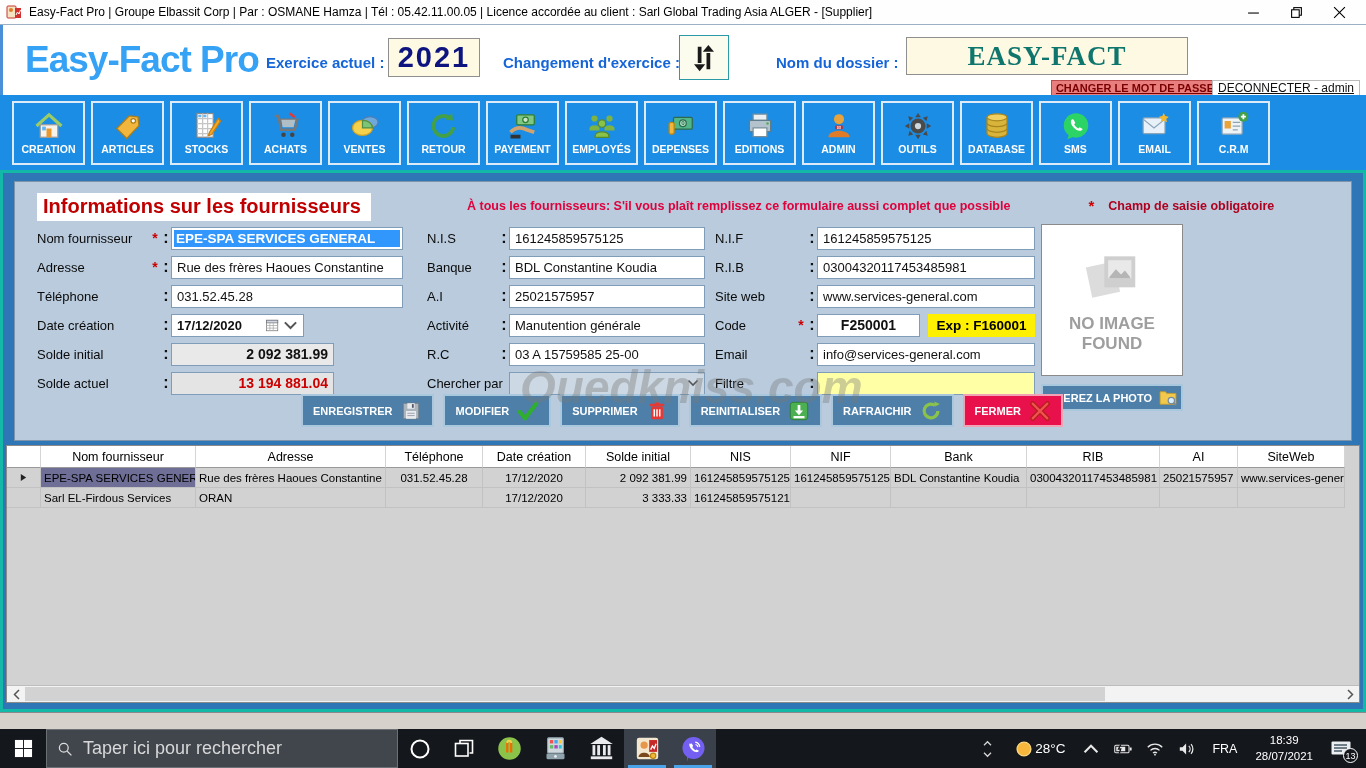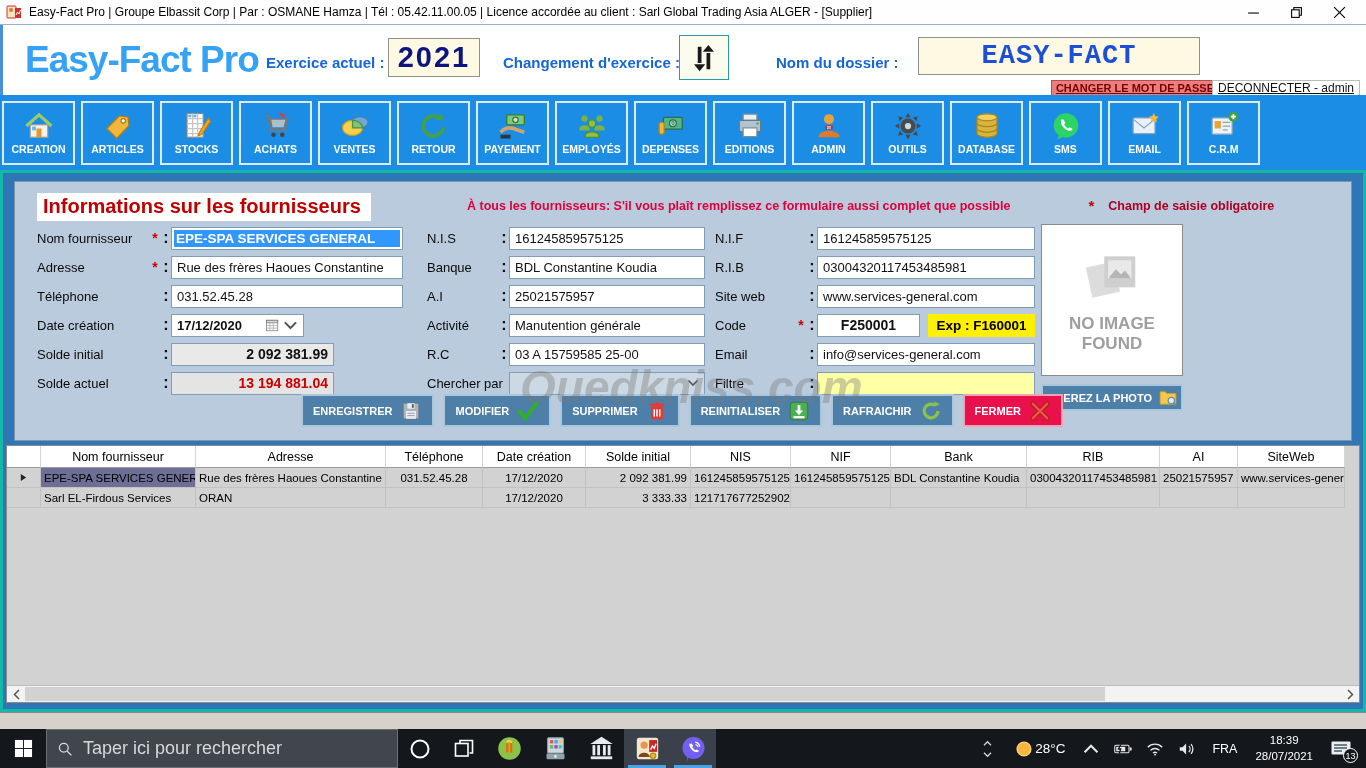--- a/index.html
+++ b/index.html
@@ -14,27 +14,27 @@
   .wctrls { margin-left:auto; display:flex; align-items:center; gap:30px; padding-right:14px; }
   .wctrls span { width:13px; height:13px; display:block; cursor:pointer; }
 
   
   .header { position:absolute; top:25px; left:0; width:1366px; height:70px; background:#ffffff; border-left:3px solid #4a90d9; }
   .logo { position:absolute; left:22px; top:14px; font-size:37px; font-weight:bold; letter-spacing:-1px; color:#35a2f5; }
   .hlabel { position:absolute; font-size:15px; font-weight:bold; color:#1565d8; white-space:nowrap; }
   .exo-box { position:absolute; left:385px; top:13px; width:92px; height:39px; background:#fdf9e3; border:1px solid #8f8f8f; display:flex; align-items:center; justify-content:center; font-size:29px; font-weight:bold; color:#0d1480; letter-spacing:2px; }
   .swap-btn { position:absolute; left:676px; top:10px; width:50px; height:45px; background:#fbfbee; border:1px solid #2a9aa8; display:flex; align-items:center; justify-content:center; cursor:pointer; }
   .swap-btn svg { width:30px; height:34px; }
-  .dossier-box { position:absolute; left:903px; top:12px; width:282px; height:38px; background:#fdf9e3; border:1px solid #8f8f8f; display:flex; align-items:center; justify-content:center; font-family:Liberation Mono, monospace; font-size:27px; font-weight:bold; color:#1d4ed8; letter-spacing:1px;margin-left:12px; }
+  .dossier-box { position:absolute; left:903px; top:12px; width:282px; height:38px; background:#fdf9e3; border:1px solid #8f8f8f; display:flex; align-items:center; justify-content:center; font-family:Liberation Serif, serif; font-size:27px; font-weight:bold; color:#0f766e; letter-spacing:1px; }
   .clock { position:absolute; right:4px; top:2px; width:174px; height:51px; background:#fdf9e3; border:1px solid #9a9a9a; display:flex; align-items:center; justify-content:center; font-size:41px; font-weight:800; color:#2a52f0; letter-spacing:-1px; }
   .pw-btn { position:absolute; right:147px; top:55px; height:16px; background:#e87e7e; border:1px solid #b84a4a; color:#7a0000; font-size:11px; font-weight:bold; display:flex; align-items:center; padding:0 4px; text-decoration:underline; cursor:pointer; white-space:nowrap; }
   .logout { position:absolute; right:6px; top:55px; height:16px; background:#fff; border:1px solid #bbb; color:#111; font-size:12px; display:flex; align-items:center; padding:0 5px; text-decoration:underline; cursor:pointer; white-space:nowrap; }
 
   
-  .toolbar { position:absolute; top:95px; left:0; width:1366px; height:75px; background:#1b8de4; display:flex; align-items:center; padding-left:2px; gap:6px; }
+  .toolbar { position:absolute; top:95px; left:0; width:1366px; height:75px; background:#1b8de4; display:flex; align-items:center; padding-left:12px; gap:6px; }
   .tbtn { width:73px; height:64px; border:2px solid #ddebf8; background:#1b8de4; display:flex; flex-direction:column; align-items:center; justify-content:center; gap:2px; cursor:pointer; }
   .tbtn .ticon { width:30px; height:30px; }
   .tbtn .ticon svg { width:30px; height:30px; }
   .tbtn .tlbl { color:#fff; font-weight:bold; font-size:10.5px; white-space:nowrap; }
 
   
   .main { position:absolute; top:170px; left:0; width:1366px; height:542px; background:#2e76b5; border:3px solid #14b8a6; }
   .form-panel { position:absolute; left:11px; top:8px; width:1338px; height:260px; background:#b9cbdd; border:1px solid #7d94ab; }
   .form-title { position:absolute; left:22px; top:11px; background:#fff; padding:2px 10px 3px 6px; font-size:20px; font-weight:bold; color:#c00000; }
   .notice-row { position:absolute; left:452px; top:15px; display:flex; align-items:center; }
@@ -628,21 +628,21 @@
           <div class="g-cell " style="width: 78px;">25021575957</div>
           <div class="g-cell " style="width: 107px;">www.services-general.com</div>
         </div>
         <div class="g-row">
           <div class="g-cell g-sel" style="width: 34px;"></div>
           <div class="g-cell " style="width: 155px;">Sarl EL-Firdous Services</div>
           <div class="g-cell " style="width: 190px;">ORAN</div>
           <div class="g-cell c" style="width: 97px;"></div>
           <div class="g-cell c" style="width: 103px;">17/12/2020</div>
           <div class="g-cell r" style="width: 105px;">3 333.33</div>
-          <div class="g-cell " style="width: 100px;">121717677252902</div>
+          <div class="g-cell " style="width: 100px;">161245859575121</div>
           <div class="g-cell " style="width: 100px;"></div>
           <div class="g-cell " style="width: 136px;"></div>
           <div class="g-cell " style="width: 133px;"></div>
           <div class="g-cell " style="width: 78px;"></div>
           <div class="g-cell " style="width: 107px;"></div>
         </div>
       </div>
     <div class="hscroll">
       <span class="harrow left">
           <svg viewBox="0 0 7 11">

